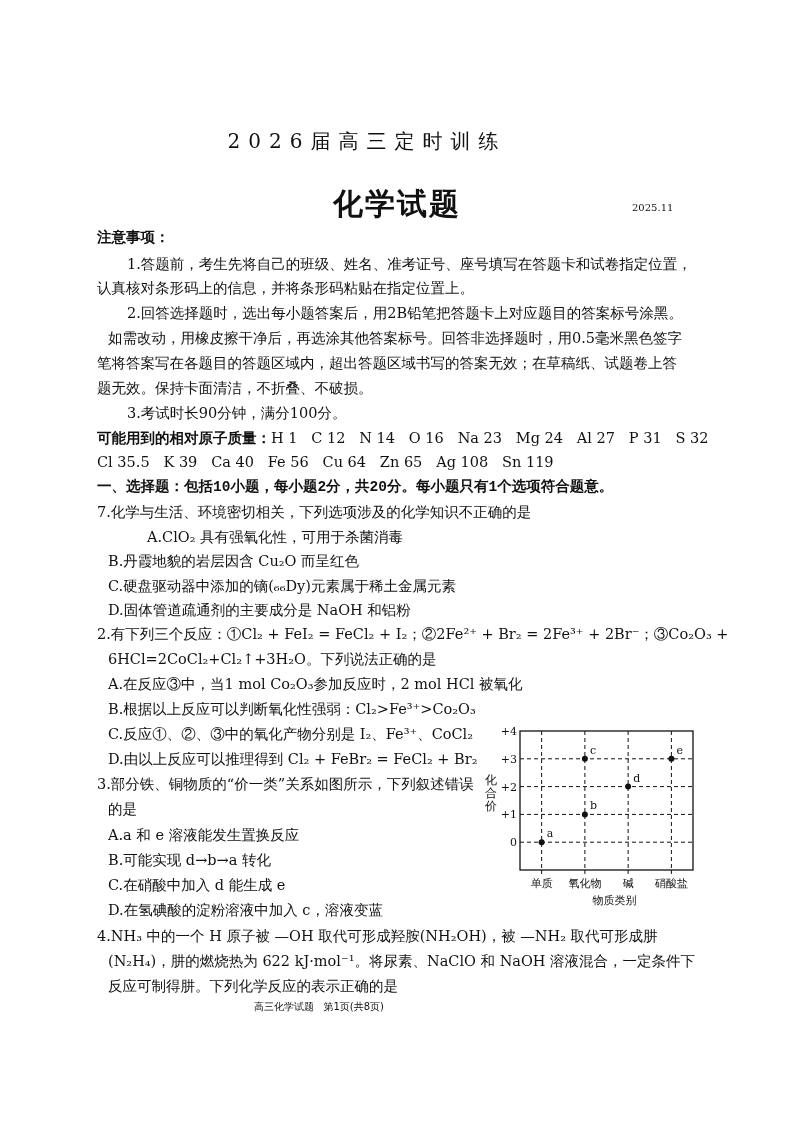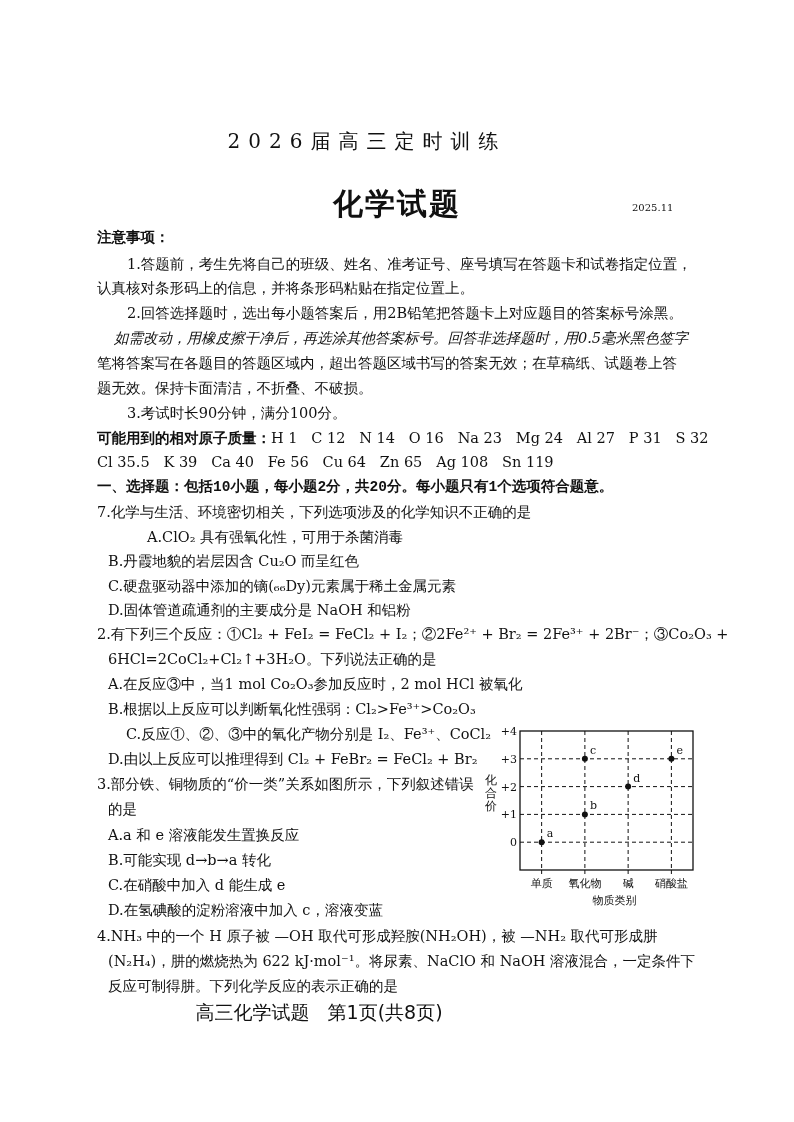--- a/index.html
+++ b/index.html
@@ -6,55 +6,55 @@
   body { width: 794px; height: 1122px; position: relative; overflow: hidden;
          font-family: "DejaVu Serif", "Liberation Serif", serif; color: #111; }
   .abs { position: absolute; white-space: nowrap; }
   .line { font-size: 14.5px; line-height: 20px; }
   .bold { font-weight: bold; font-family: Liberation Mono, monospace; }
   #header-title { left: 0; width: 734px; top: 128px; text-align: center; font-size: 20px; letter-spacing: 8px; }
   #main-title { left: 0; width: 794px; top: 158px; text-align: center; font-size: 30px; font-weight: bold;
                 font-family: "DejaVu Sans", "Liberation Sans", sans-serif; letter-spacing: 2px; margin-top: 26px; }
   #date { left: 632px; top: 202px; font-size: 10px; }
   .chart { position: absolute; left: 480px; top: 722px; width: 240px; height: 190px; }
-  .footer { left: 0; width: 638px; top: 1000px; text-align: center; font-size: 19px; font-family: "DejaVu Sans", "Liberation Sans", sans-serif; }
+  .footer { left: 0; width: 638px; top: 1000px; text-align: center; font-size: 10px; font-family: "DejaVu Sans", "Liberation Sans", sans-serif; }
 </style>
 </head>
 <body>
 
 <div id="header-title" class="abs">2026届高三定时训练</div>
 <div id="main-title" class="abs">化学试题</div>
 <div id="date" class="abs">2025.11</div>
 
 <div class="abs line bold" style="left:97px;top:228px;">注意事项：</div>
 <div class="abs line" style="left:127px;top:254px;">1.答题前，考生先将自己的班级、姓名、准考证号、座号填写在答题卡和试卷指定位置，</div>
 <div class="abs line" style="left:97px;top:278px;">认真核对条形码上的信息，并将条形码粘贴在指定位置上。</div>
 <div class="abs line" style="left:127px;top:303px;">2.回答选择题时，选出每小题答案后，用2B铅笔把答题卡上对应题目的答案标号涂黑。</div>
-<div class="abs line" style="left:114px;top:328px;font-style:italic;">如需改动，用橡皮擦干净后，再选涂其他答案标号。回答非选择题时，用0.5毫米黑色签字</div>
+<div class="abs line" style="left:108px;top:328px;">如需改动，用橡皮擦干净后，再选涂其他答案标号。回答非选择题时，用0.5毫米黑色签字</div>
 <div class="abs line" style="left:97px;top:353px;">笔将答案写在各题目的答题区域内，超出答题区域书写的答案无效；在草稿纸、试题卷上答</div>
 <div class="abs line" style="left:97px;top:378px;">题无效。保持卡面清洁，不折叠、不破损。</div>
 <div class="abs line" style="left:127px;top:403px;">3.考试时长90分钟，满分100分。</div>
 
 <div class="abs line" style="left:97px;top:428px;">
   <span class="bold">可能用到的相对原子质量：</span><span style="white-space:pre;">H 1   C 12   N 14   O 16   Na 23   Mg 24   Al 27   P 31   S 32</span>
 </div>
 <div class="abs line" style="left:97px;top:452px;white-space:pre;">Cl 35.5   K 39   Ca 40   Fe 56   Cu 64   Zn 65   Ag 108   Sn 119</div>
 <div class="abs line bold" style="left:97px;top:477px;">一、选择题：包括10小题，每小题2分，共20分。每小题只有1个选项符合题意。</div>
 
 <div class="abs line" style="left:97px;top:502px;">7.化学与生活、环境密切相关，下列选项涉及的化学知识不正确的是</div>
 <div class="abs line" style="left:108px;top:527px;margin-left:39px;">A.ClO₂ 具有强氧化性，可用于杀菌消毒</div>
 <div class="abs line" style="left:108px;top:551px;">B.丹霞地貌的岩层因含 Cu₂O 而呈红色</div>
 <div class="abs line" style="left:108px;top:576px;">C.硬盘驱动器中添加的镝(₆₆Dy)元素属于稀土金属元素</div>
 <div class="abs line" style="left:108px;top:600px;">D.固体管道疏通剂的主要成分是 NaOH 和铝粉</div>
 
 <div class="abs line" style="left:97px;top:624px;">2.有下列三个反应：①Cl₂ + FeI₂ = FeCl₂ + I₂；②2Fe²⁺ + Br₂ = 2Fe³⁺ + 2Br⁻；③Co₂O₃ +</div>
 <div class="abs line" style="left:108px;top:649px;">6HCl=2CoCl₂+Cl₂↑+3H₂O。下列说法正确的是</div>
 <div class="abs line" style="left:108px;top:674px;">A.在反应③中，当1 mol Co₂O₃参加反应时，2 mol HCl 被氧化</div>
 <div class="abs line" style="left:108px;top:699px;">B.根据以上反应可以判断氧化性强弱：Cl₂&gt;Fe³⁺&gt;Co₂O₃</div>
-<div class="abs line" style="left:126px;top:724px;">C.反应①、②、③中的氧化产物分别是 I₂、Fe³⁺、CoCl₂</div>
+<div class="abs line" style="left:108px;top:724px;">C.反应①、②、③中的氧化产物分别是 I₂、Fe³⁺、CoCl₂</div>
 <div class="abs line" style="left:108px;top:749px;">D.由以上反应可以推理得到 Cl₂ + FeBr₂ = FeCl₂ + Br₂</div>
 
 <div class="abs line" style="left:97px;top:774px;">3.部分铁、铜物质的“价一类”关系如图所示，下列叙述错误</div>
 <div class="abs line" style="left:108px;top:799px;">的是</div>
 <div class="abs line" style="left:108px;top:825px;">A.a 和 e 溶液能发生置换反应</div>
 <div class="abs line" style="left:108px;top:850px;">B.可能实现 d→b→a 转化</div>
 <div class="abs line" style="left:108px;top:875px;">C.在硝酸中加入 d 能生成 e</div>
 <div class="abs line" style="left:108px;top:900px;">D.在氢碘酸的淀粉溶液中加入 c，溶液变蓝</div>
 
 <svg class="chart" id="chart" viewBox="0 0 240 190">

